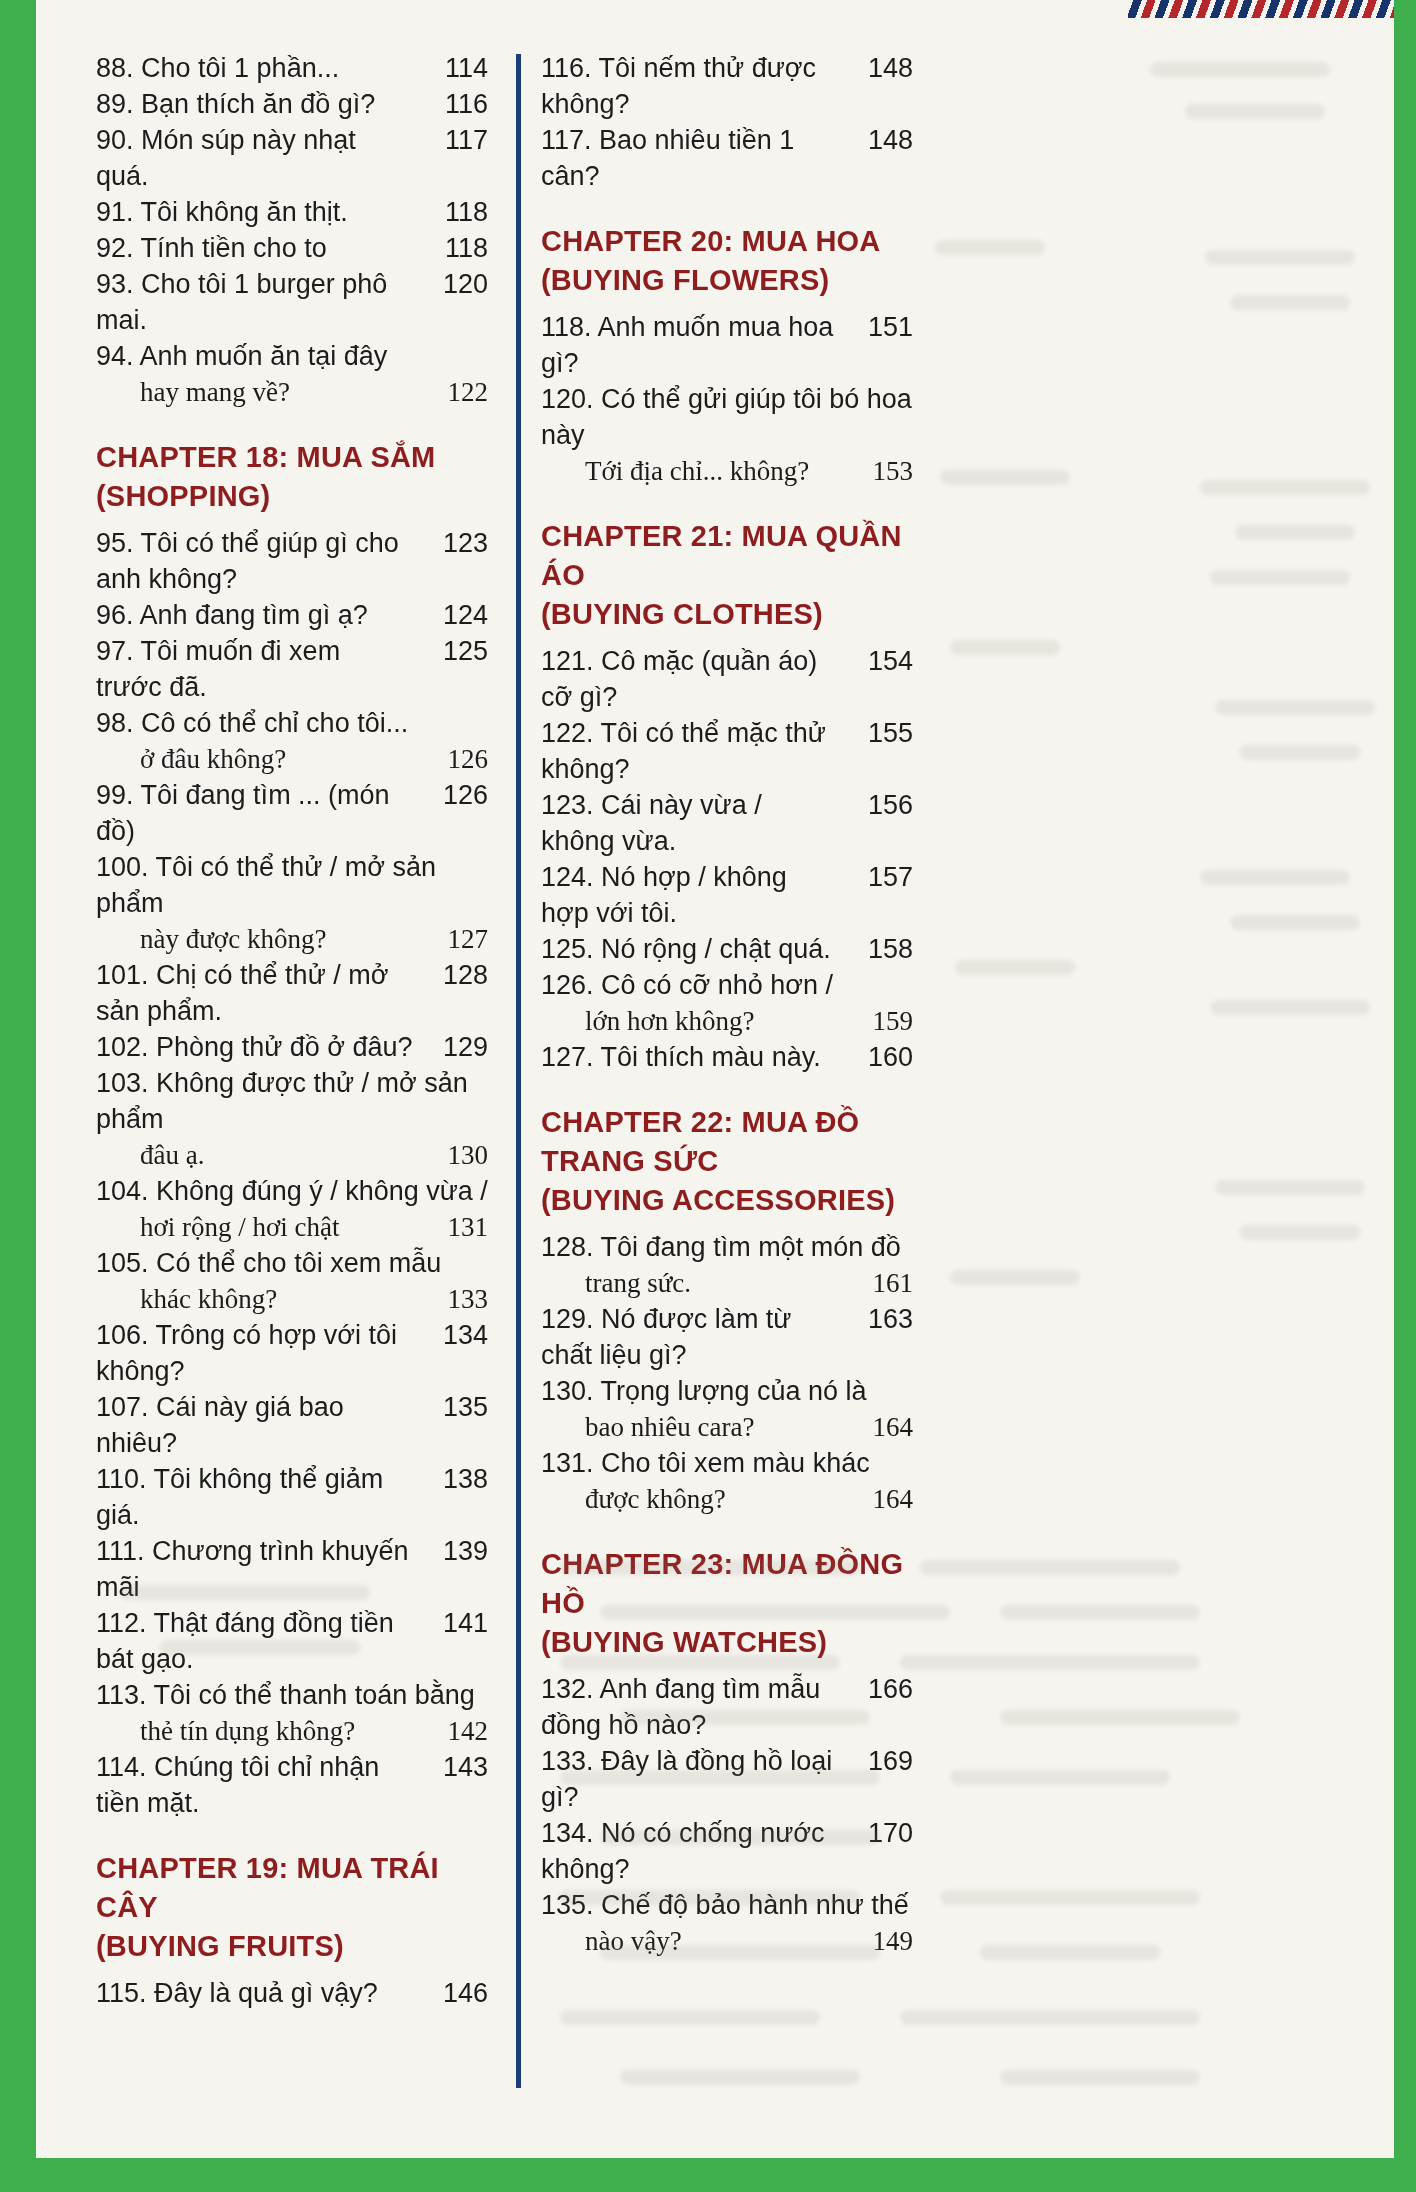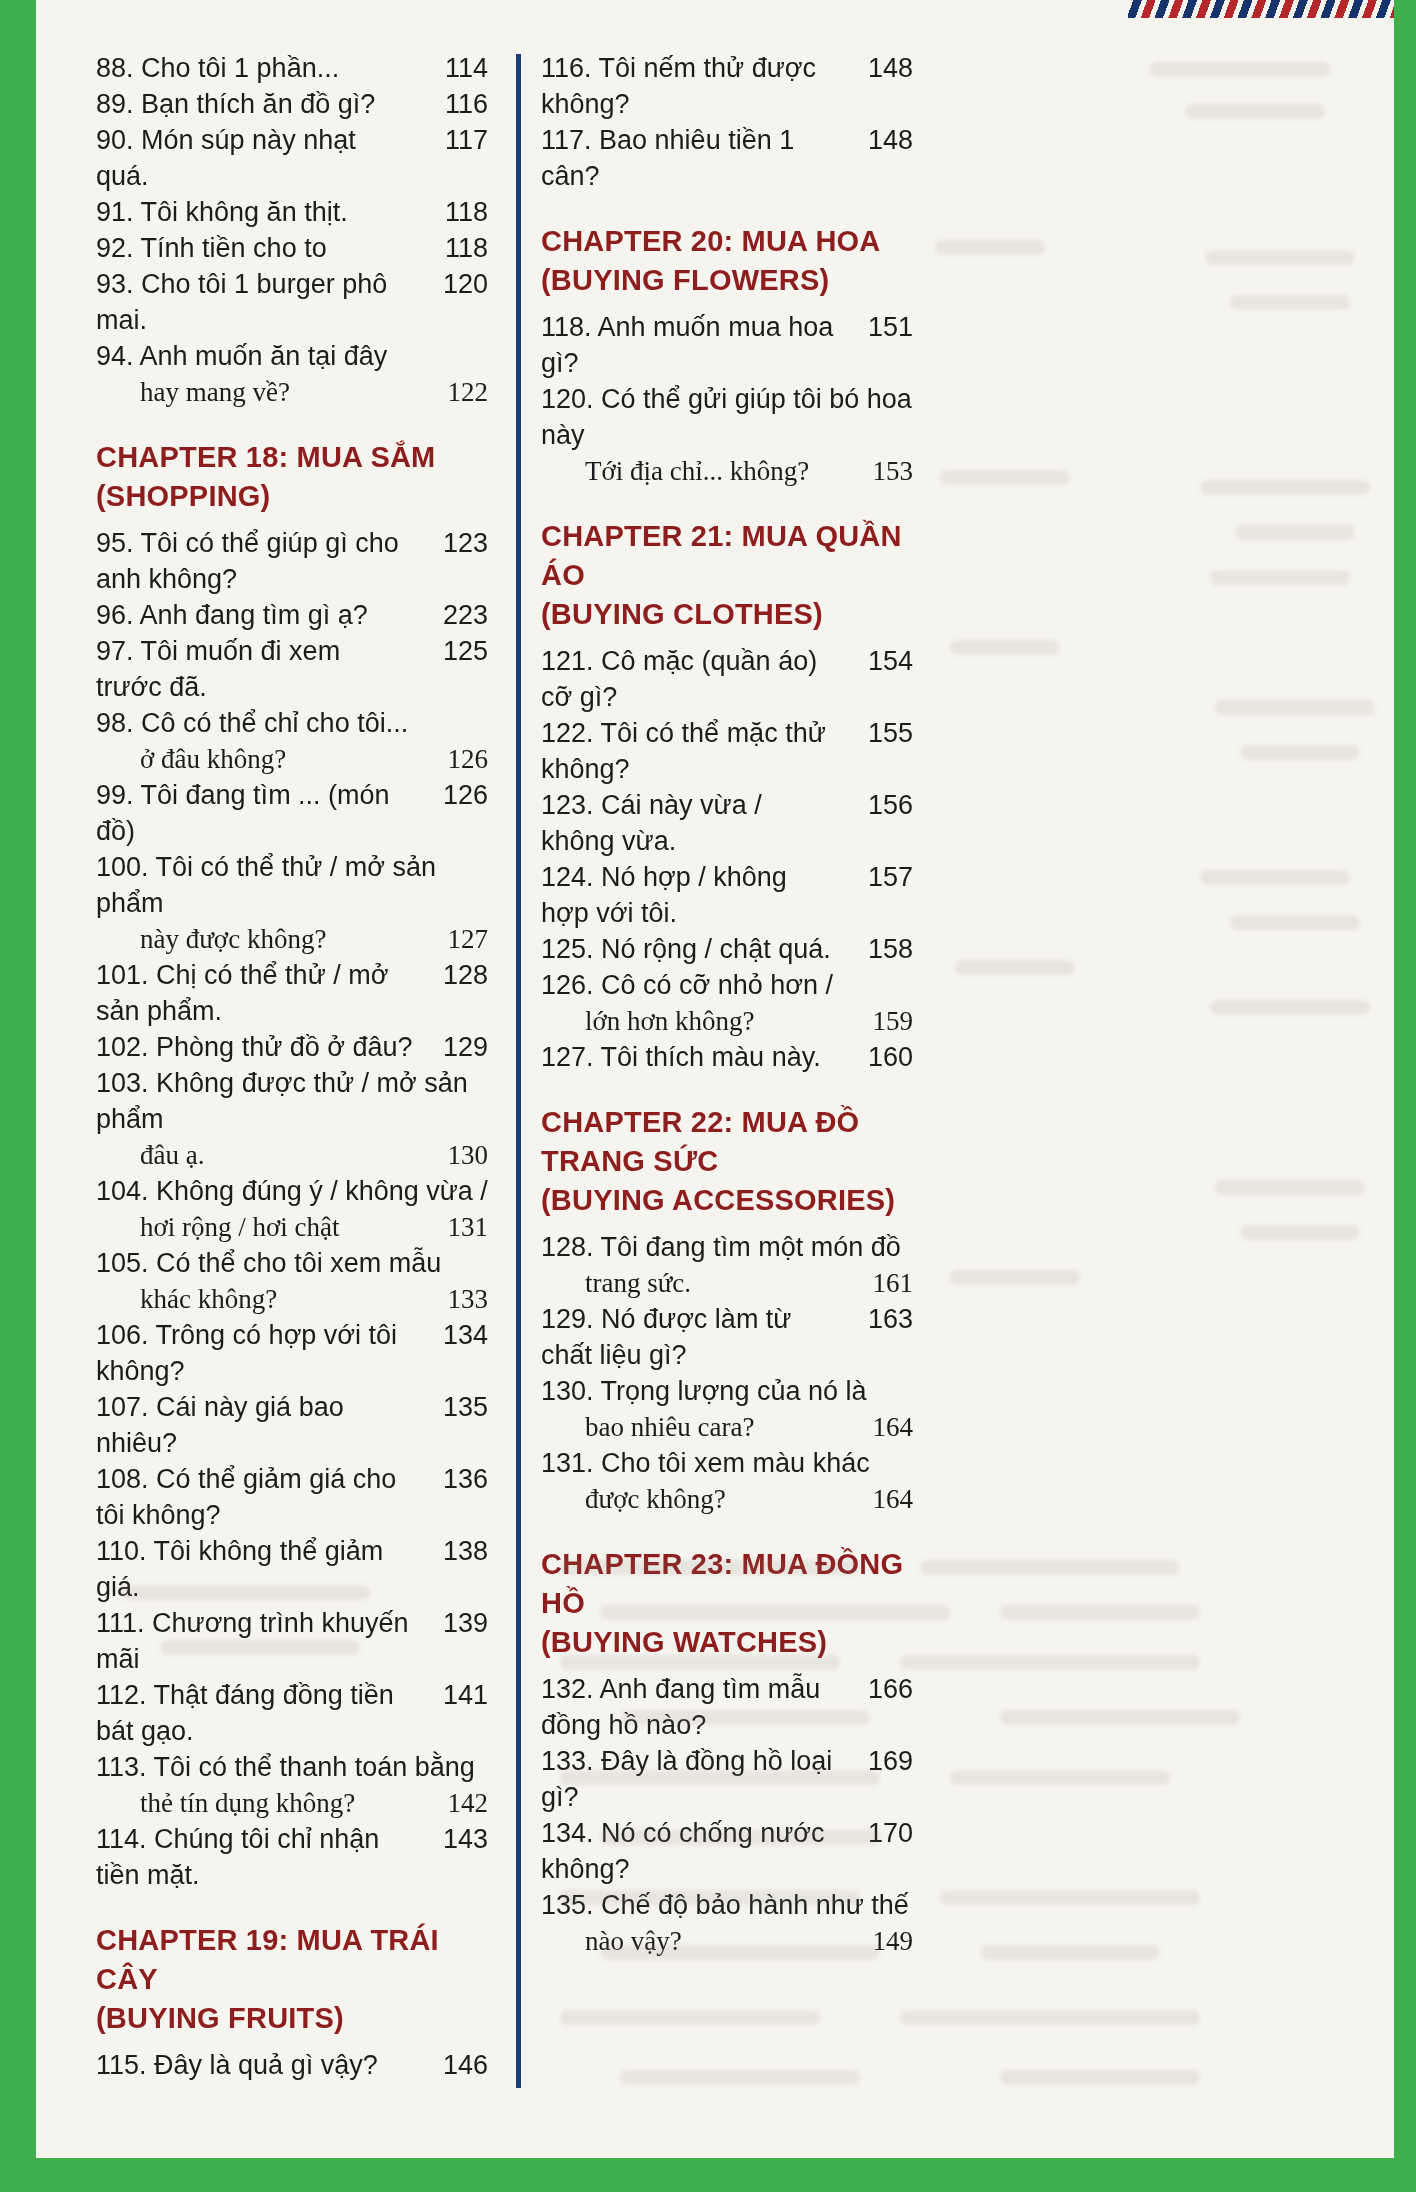--- a/index.html
+++ b/index.html
@@ -97,21 +97,21 @@
       <div class="heading-block">
         <div class="chapter-heading">CHAPTER 18: MUA SẮM</div>
         <div class="chapter-heading">(SHOPPING)</div>
       </div>
       <div class="entry-line">
         <span class="entry-text">95. Tôi có thể giúp gì cho anh không?</span>
         <span class="entry-page">123</span>
       </div>
       <div class="entry-line">
         <span class="entry-text">96. Anh đang tìm gì ạ?</span>
-        <span class="entry-page">223</span>
+        <span class="entry-page">124</span>
       </div>
       <div class="entry-line">
         <span class="entry-text">97. Tôi muốn đi xem trước đã.</span>
         <span class="entry-page">125</span>
       </div>
       <div class="entry-line">
         <span class="entry-text">98. Cô có thể chỉ cho tôi...</span>
       </div>
       <div class="entry-line continuation">
         <span class="entry-text">ở đâu không?</span>
@@ -157,24 +157,20 @@
         <span class="entry-text">khác không?</span>
         <span class="entry-page">133</span>
       </div>
       <div class="entry-line">
         <span class="entry-text">106. Trông có hợp với tôi không?</span>
         <span class="entry-page">134</span>
       </div>
       <div class="entry-line">
         <span class="entry-text">107. Cái này giá bao nhiêu?</span>
         <span class="entry-page">135</span>
-      </div>
-      <div class="entry-line">
-        <span class="entry-text">108. Có thể giảm giá cho tôi không?</span>
-        <span class="entry-page">136</span>
       </div>
       <div class="entry-line">
         <span class="entry-text">110. Tôi không thể giảm giá.</span>
         <span class="entry-page">138</span>
       </div>
       <div class="entry-line">
         <span class="entry-text">111. Chương trình khuyến mãi</span>
         <span class="entry-page">139</span>
       </div>
       <div class="entry-line">

